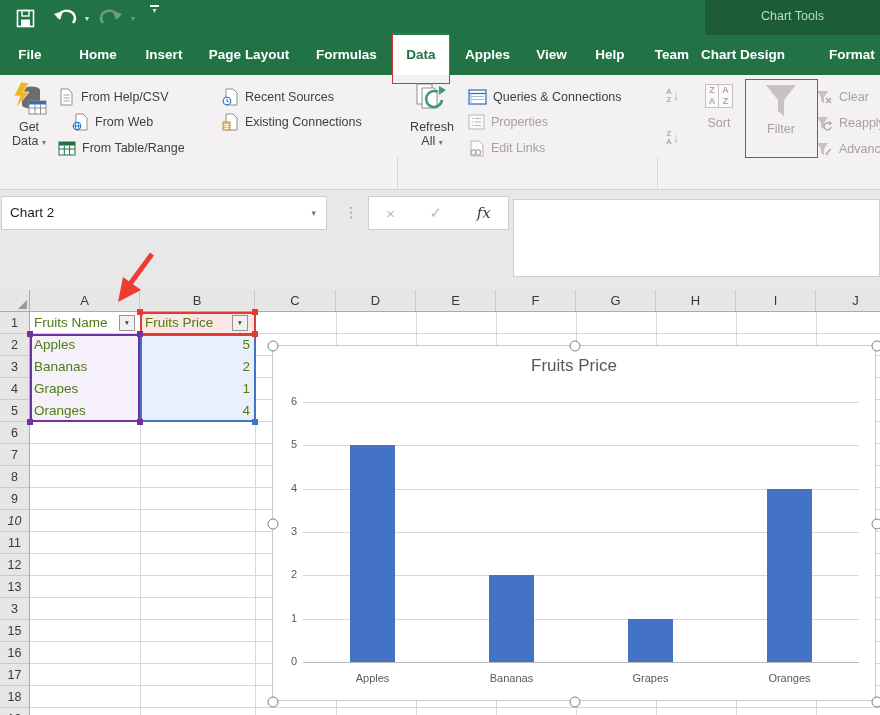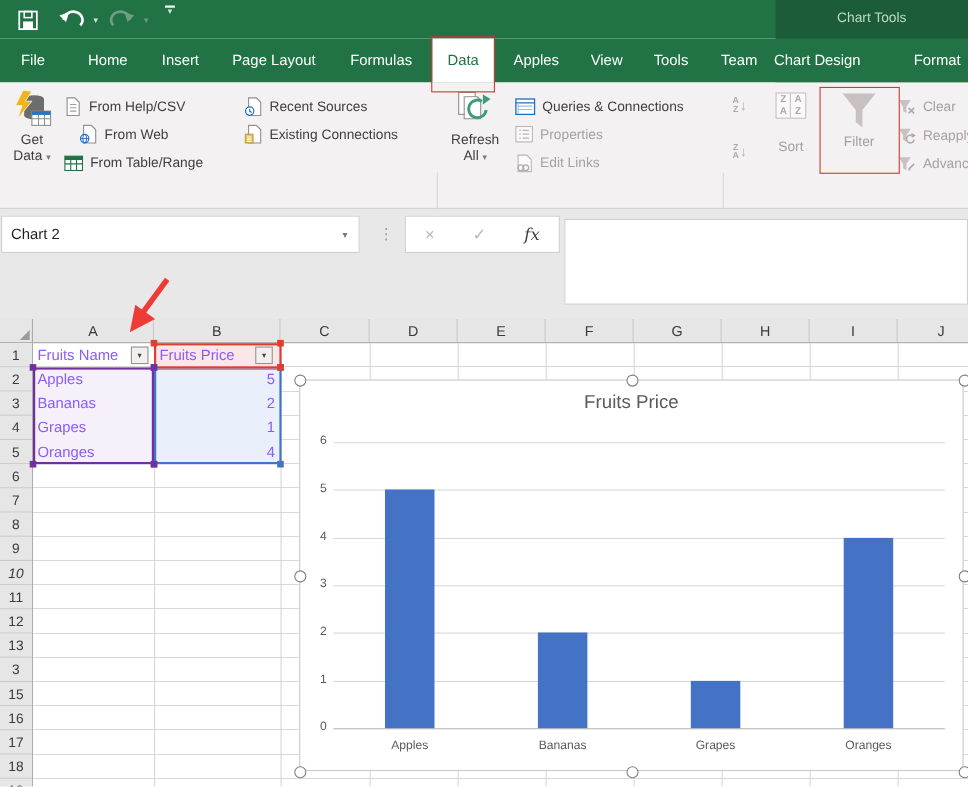--- a/index.html
+++ b/index.html
@@ -9,21 +9,21 @@
   
   #titlebar { position:absolute; left:0; top:0; width:880px; height:35px; background:#217346; }
   #ctx-bg { position:absolute; left:705px; top:0; width:175px; height:75px; background:#1d5c39; }
   #chart-tools-label { position:absolute; left:705px; top:0; width:175px; height:33px; line-height:33px;
      text-align:center; color:#bdd8c7; font-size:12.5px; }
   .qat { position:absolute; top:5px; height:26px; display:flex; align-items:center; color:#fff; }
   .qat-caret { font-size:8px; color:rgba(255,255,255,.8); }
   .qat-caret.dim { color:#6f9d85; }
 
   
-  #tabrow { position:absolute; left:0; top:35px; width:880px; height:40px; background:#217346; }
+  #tabrow { position:absolute; left:0; top:35px; width:880px; height:40px; background:#217346;font-weight:bold; }
   .tab { position:absolute; top:0; height:40px; line-height:40px; text-align:center;
      color:#fff; font-size:13.5px; cursor:default; }
   .tab--selected { background:#fff; color:#217346; }
   .redbox { position:absolute; border:1.5px solid #d0392e; z-index:40; pointer-events:none; }
 
   
   #ribbon { position:absolute; left:0; top:75px; width:880px; height:115px; background:#f3f1f1;
      border-bottom:1px solid #d5d2cf; }
   .ritem { position:absolute; display:flex; align-items:center; gap:6px; font-size:12.5px;
      color:#3f3f3f; white-space:nowrap; height:18px; }
@@ -67,21 +67,21 @@
   .colhead { position:absolute; top:0; height:21px; line-height:21px; text-align:center;
      font-size:13px; color:#3a3a3a; border-right:1px solid #c9c9c9; }
   .rowhead { position:absolute; left:0; width:29px; height:22px; line-height:22px; text-align:center;
      font-size:12.5px; color:#3a3a3a; border-bottom:1px solid #c9c9c9; background:#e6e6e6; }
   #rowheadstrip { position:absolute; left:0; top:22px; width:30px; height:403px; background:#e6e6e6;
      border-right:1px solid #ababab; }
   #gridarea { position:absolute; left:30px; top:22px; width:850px; height:403px;
      background:repeating-linear-gradient(to bottom, transparent 0 21px, #d8d8d8 21px 22px); }
   .vline { position:absolute; top:0; width:1px; height:403px; background:#d8d8d8; }
 
-  .celltext { position:absolute; height:22px; line-height:21px; font-size:13.5px; color:#8b5cf6; z-index:6; }
+  .celltext { position:absolute; height:22px; line-height:21px; font-size:13.5px; color:#4d7c0f; z-index:6; }
   .numtext { text-align:right; }
   .range { position:absolute; z-index:4; }
   .hsq { position:absolute; width:6px; height:6px; z-index:7; }
   .filterbtn { position:absolute; width:16px; height:16px; background:#f2f0ef; border:1px solid #949494;
      z-index:8; font-size:7.5px; color:#444; text-align:center; line-height:14px; }
 
   
   #chart { position:absolute; left:272px; top:55px; width:604px; height:356px; background:#fff;
      border:1px solid #c9c9c9; z-index:10; }
   #chart-title { position:absolute; left:0; top:10px; width:602px; text-align:center;
@@ -135,21 +135,21 @@
 
   <div id="tabrow">
     <div class="tab" style="left:8px;width:44px">File</div>
     <div class="tab" style="left:72px;width:52px">Home</div>
     <div class="tab" style="left:138px;width:52px">Insert</div>
     <div class="tab" style="left:205px;width:88px">Page Layout</div>
     <div class="tab" style="left:311px;width:71px">Formulas</div>
     <div class="tab tab--selected" style="left:393px;width:56px">Data</div>
     <div class="tab" style="left:460px;width:55px">Apples</div>
     <div class="tab" style="left:529px;width:45px">View</div>
-    <div class="tab" style="left:590px;width:40px">Tools</div>
+    <div class="tab" style="left:590px;width:40px">Help</div>
     <div class="tab" style="left:648px;width:48px">Team</div>
     <div class="tab" style="left:696px;width:94px">Chart Design</div>
     <div class="tab" style="left:824px;width:56px">Format</div>
   </div>
   <div class="redbox" style="left:392px;top:33px;width:58px;height:51px"></div>
 
   <div id="ribbon">
 
     <div class="bigbtn" style="left:4px;top:7px;width:50px">
       <span>
@@ -272,21 +272,21 @@
       <span class="ltrs"><span>Z</span><br><span>A</span></span>
       <span class="ar">↓</span>
     </div>
     <div class="bigbtn" style="left:698px;top:9px;width:42px;color:#a8a0a2">
       <span class="sorticon">
         <span>Z</span>
           <span>A</span>
         <span>A</span>
           <span>Z</span>
       </span>
-      <span style="margin-top:18px">Sort</span>
+      <span style="margin-top:8px">Sort</span>
     </div>
     <div class="bigbtn" style="left:752px;top:7px;width:58px;color:#a8a0a2">
       <span>
         <svg width="38" height="38" viewBox="0 0 38 38">
           <polygon points="4,3 34,3 22,18 22,34 16,29 16,18" fill="#c9c1c1"></polygon>
         </svg>
       </span>
       <span style="margin-top:2px">Filter</span>
     </div>
     <div class="redbox" style="left:745px;top:4px;width:73px;height:79px"></div>

